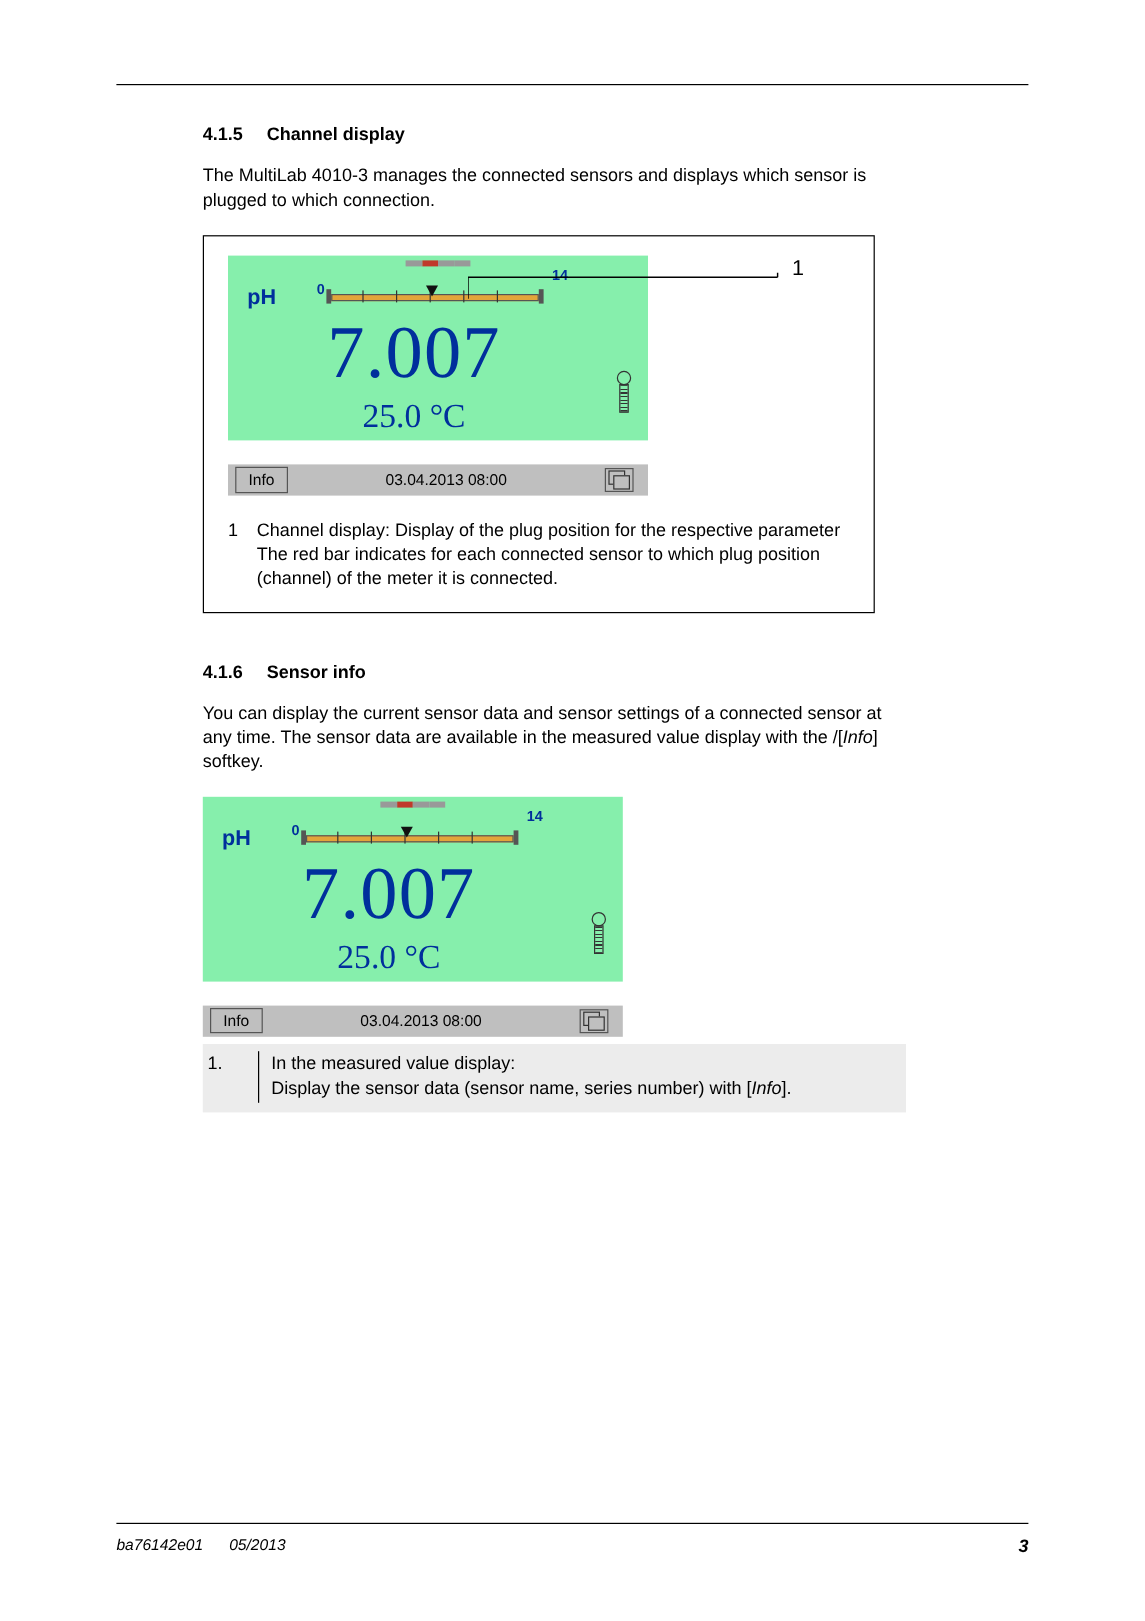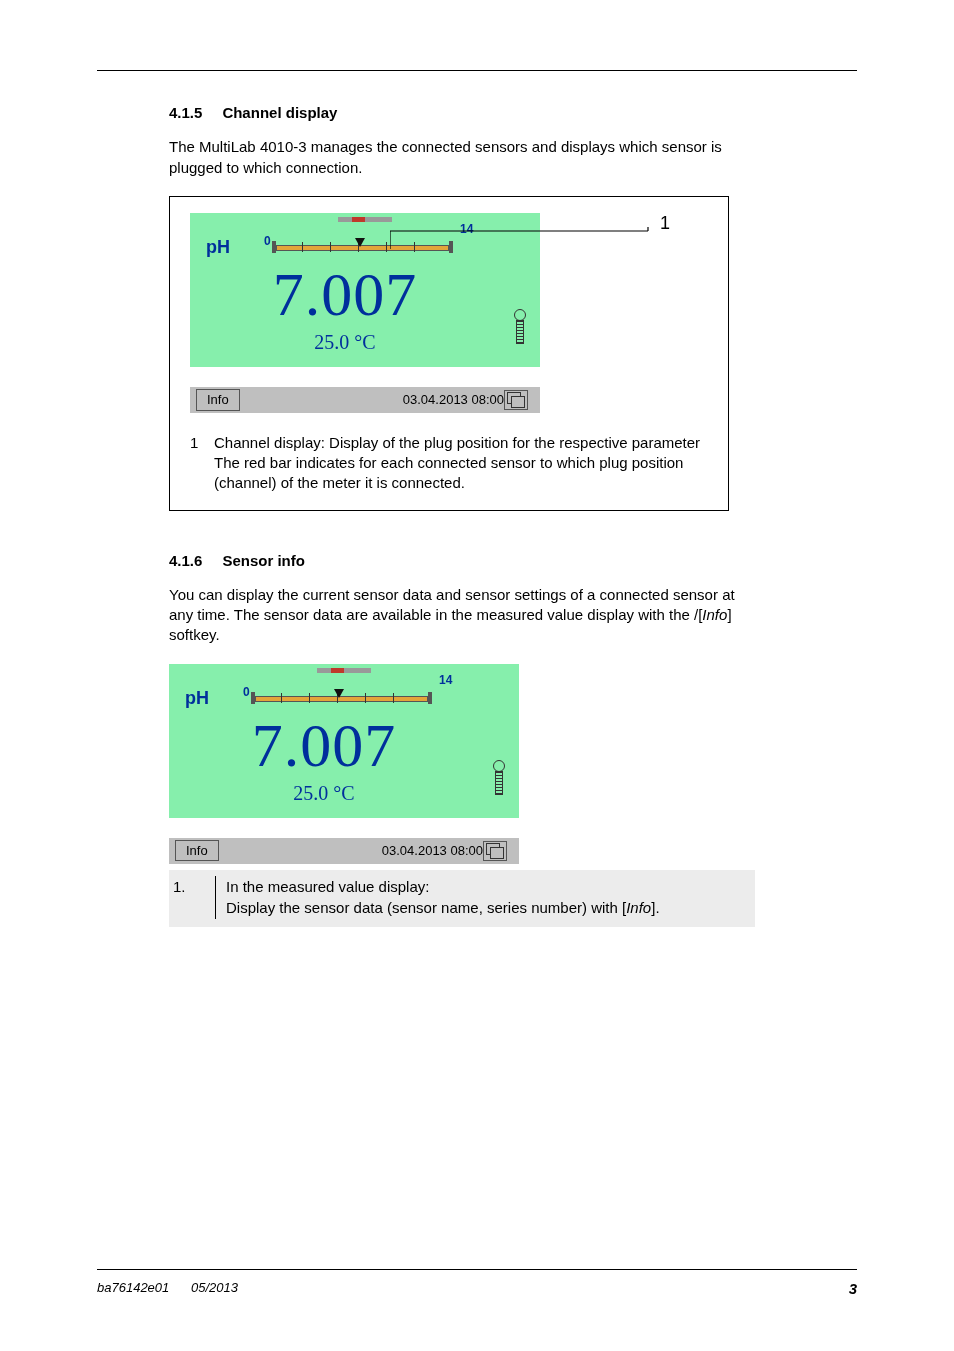--- a/index.html
+++ b/index.html
@@ -109,21 +109,21 @@
     text-align:center;
     font-size:62px;
     color:#002f9c;
     font-family:"Times New Roman",serif;
     letter-spacing:1px;
   }
   .temp-val{
     position:absolute; top:116px; left:0; right:40px;
     text-align:center;
     color:#002f9c;
-    font-size:20px;
+    font-size:28px;
     font-family:"Times New Roman",serif;
   }
   .probe-ico{
     position:absolute; right:14px; top:96px;
     width:12px; height:34px;
   }
   .probe-ico .ring{
     width:10px;height:10px;border:1.5px solid #333;border-radius:50%;
     margin:0 auto;background:transparent;
   }
@@ -140,21 +140,21 @@
     font-size:13px;
     position:relative;
   }
   .softkey{
     border:1px solid #555;
     padding:1px 10px;
     margin-left:6px;
     background:#bfbfbf;
     font-size:13px;
   }
-  .datetime{flex:1;text-align:right;}
+  .datetime{flex:1;text-align:center;}
   .overlap-ico{
     width:22px;height:18px;border:1px solid #555;margin-right:12px;
     position:relative;background:#bfbfbf;
   }
   .overlap-ico>div{
     position:absolute;border:1px solid #333;background:#bfbfbf;
     width:12px;height:10px;
   }
   .overlap-ico .a{left:2px;top:1px;}
   .overlap-ico .b{left:6px;top:5px;}

